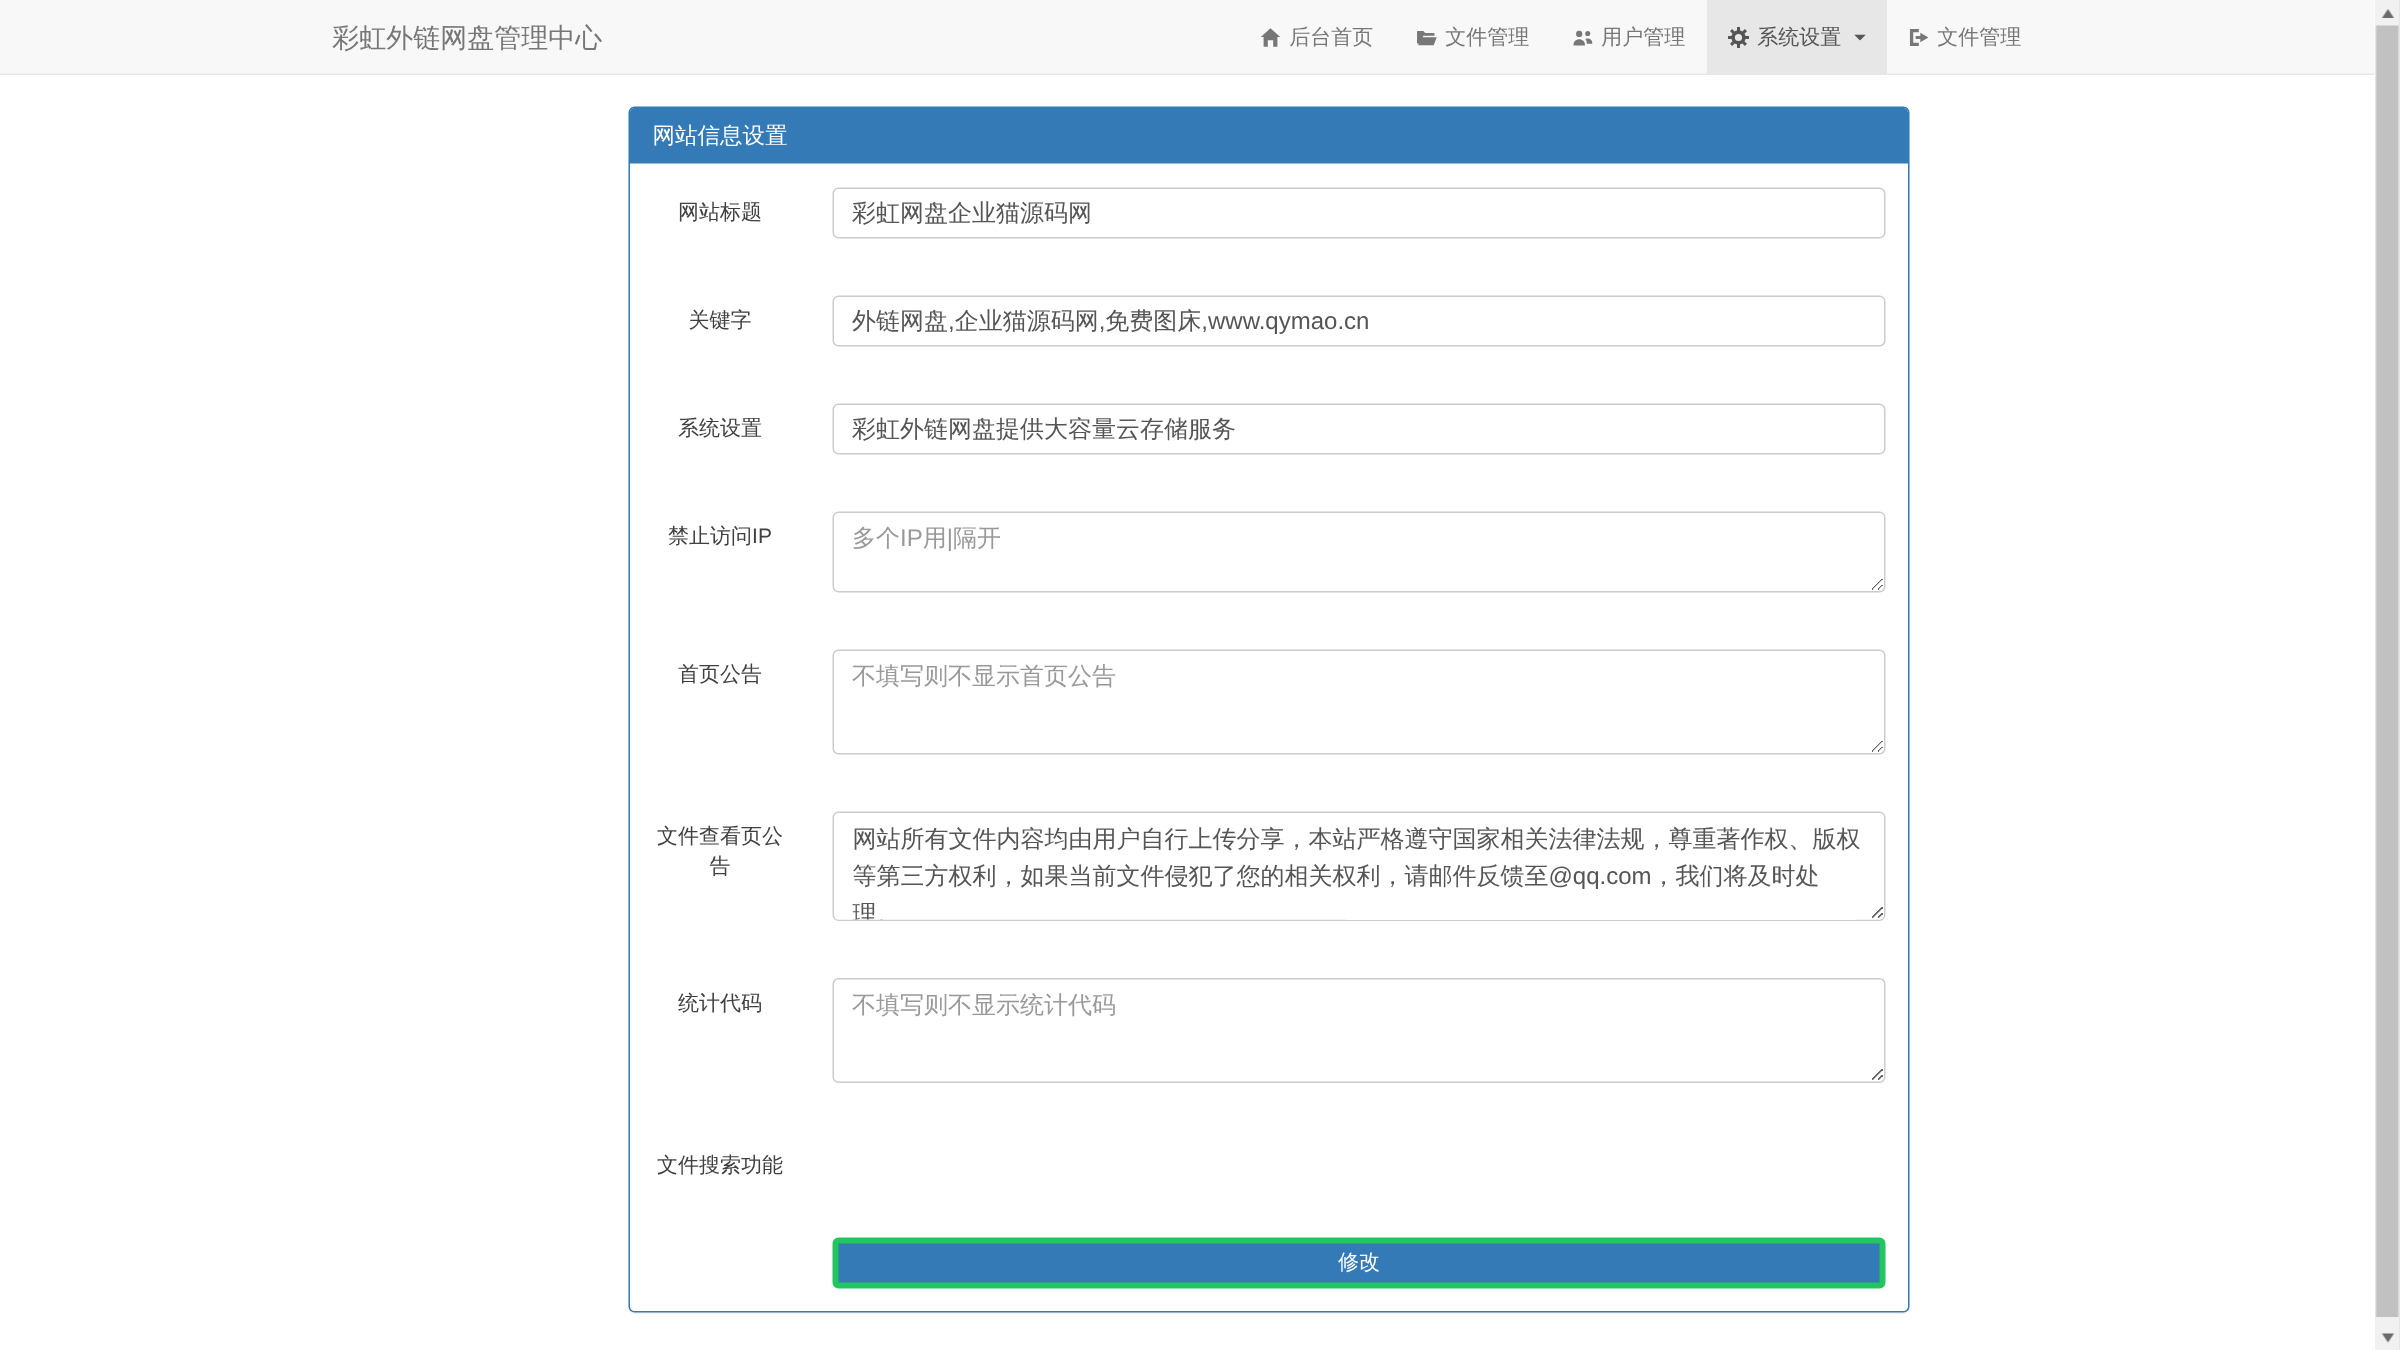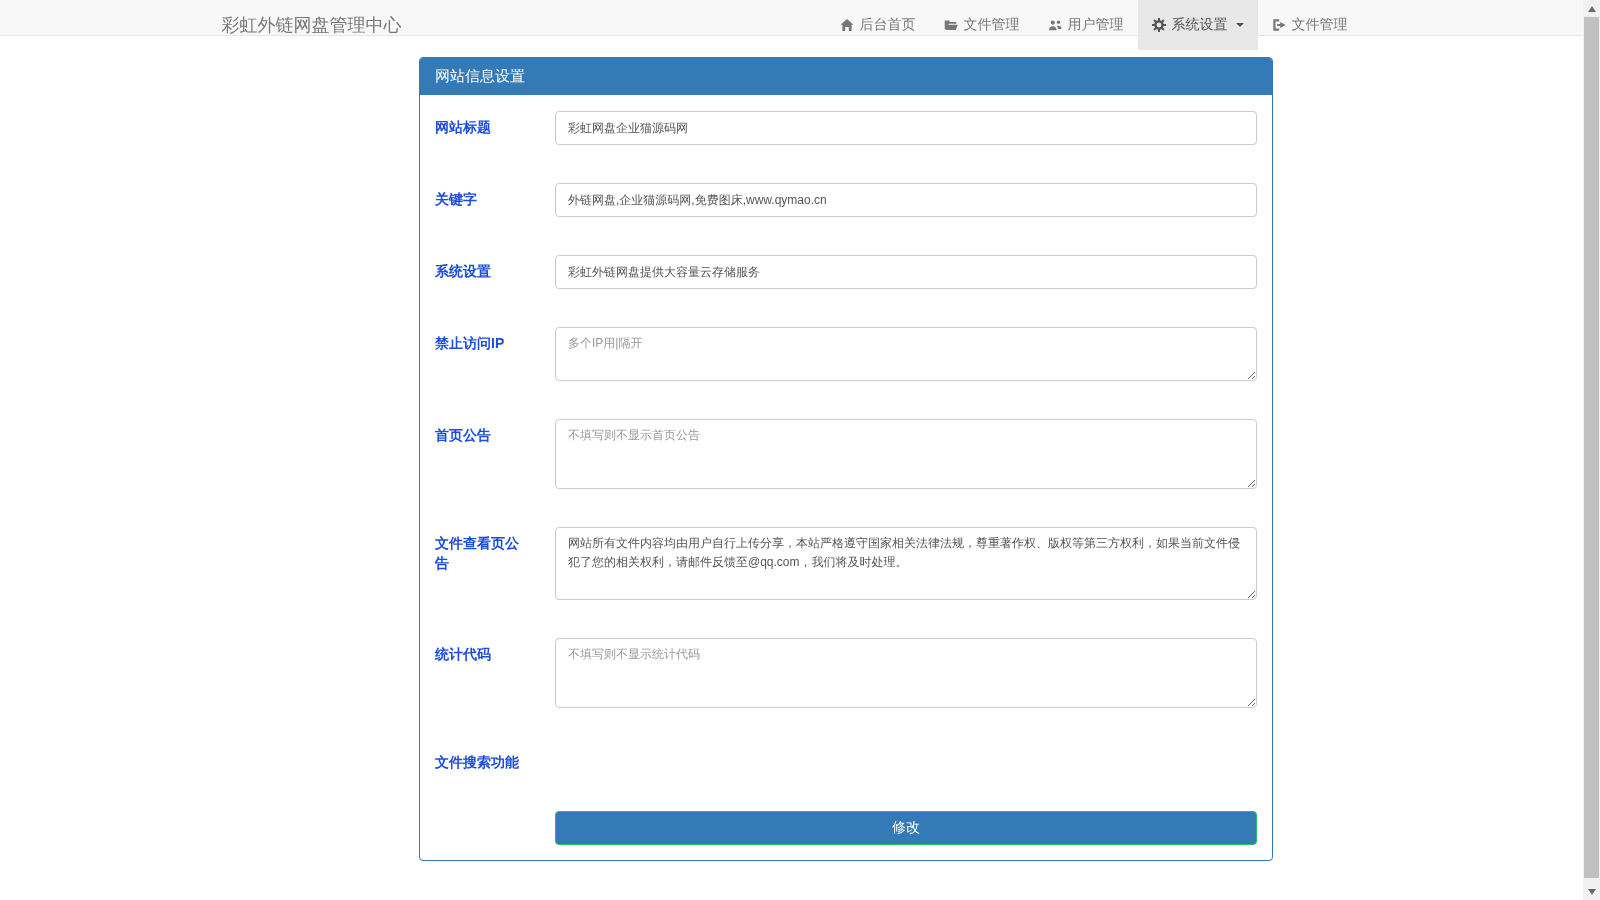--- a/index.html
+++ b/index.html
@@ -2,21 +2,21 @@
 <html><head>
 <meta charset="utf-8">
 <style>
   * { margin:0; padding:0; box-sizing:border-box; }
   html,body { width:1600px; height:900px; overflow:hidden; background:#fff;
     font-family:"Liberation Sans","DejaVu Sans",sans-serif; font-size:14px; color:#333; }
 
   .page { width:1583px; height:900px; position:relative; }
 
   
-  .navbar { height:36px; background:#f8f8f8; border-bottom:1px solid #e7e7e7; }
+  .navbar { height:50px; background:#f8f8f8; border-bottom:1px solid #e7e7e7; }
   .navbar-inner { width:1170px; margin:0 auto; height:50px; display:flex;
     align-items:stretch; justify-content:space-between; padding:0 15px; }
   .brand { font-size:18px; color:#777; line-height:50px; cursor:pointer; }
   .nav { display:flex; }
   .nav-item { display:flex; align-items:center; gap:6px; padding:0 14px; color:#777;
     font-size:14px; cursor:pointer; text-decoration:none; }
   .nav-item.active { background:#e7e7e7; color:#555; }
   .nav-icon { display:inline-flex; width:14px; height:14px; }
   .nav-icon svg { width:14px; height:14px; fill:#777; }
   .nav-item.active .nav-icon svg { fill:#555; }
@@ -26,42 +26,42 @@
   
   .panel { width:854px; margin:21px 0 0 419px; border:1px solid #337ab7;
     border-radius:4px; box-shadow:0 1px 1px rgba(0,0,0,.05); background:#fff; }
   .panel-heading { background:#337ab7; color:#fff; font-size:15px;
     padding:9px 15px; border-radius:3px 3px 0 0; }
   .panel-body { padding:16px 15px 15px 15px; }
 
   
   .form-group { display:flex; margin-bottom:38px; }
   .form-group:last-child { margin-bottom:0; }
-  .control-label { width:90px; flex:0 0 90px; text-align:left; font-weight:bold;
-    padding-top:7px; margin-right:30px; line-height:1.42; color:#1d4ed8; }
+  .control-label { width:90px; flex:0 0 90px; text-align:center; font-weight:normal;
+    padding-top:7px; margin-right:30px; line-height:1.42; color:#404040; }
   .control-col { flex:1; }
 
-  .form-control { display:block; width:100%; font-size:12px; color:#555;
+  .form-control { display:block; width:100%; font-size:16px; color:#555;
     background:#fff; border:1px solid #ccc; border-radius:4px; padding:6px 12px;
     font-family:"Liberation Sans","DejaVu Sans",sans-serif; outline:none; }
   input.form-control, select.form-control { height:34px; }
   textarea.form-control { resize:both; line-height:1.55; }
   textarea.ta-sm { height:54px; }
   textarea.ta-md { height:70px; }
   textarea.ta-lg { height:73px; }
   .form-control::placeholder { color:#999; opacity:1; }
 
   .select-wrap { position:relative; }
   select.form-control { appearance:none; -webkit-appearance:none; padding-right:30px; }
   .select-chevron { position:absolute; right:11px; top:12px; width:8px; height:8px;
     border-right:2px solid #444; border-bottom:2px solid #444; transform:rotate(45deg);
     pointer-events:none; }
 
   .btn-primary { display:block; width:100%; height:34px; background:#337ab7;
-    border:1px solid #22c55e; border-radius:4px; color:#fff; font-size:14px;
+    border:4px solid #22c55e; border-radius:4px; color:#fff; font-size:14px;
     cursor:pointer; font-family:"Liberation Sans","DejaVu Sans",sans-serif; }
 
   
   .scrollbar { position:fixed; top:0; right:0; width:17px; height:900px;
     background:#f1f1f1; z-index:50; }
   .sb-arrow { position:absolute; left:0; width:17px; height:17px;
     display:flex; align-items:center; justify-content:center; }
   .sb-arrow.up { top:0; }
   .sb-arrow.down { bottom:0; }
   .tri-up { width:0; height:0; border-left:4px solid transparent;

